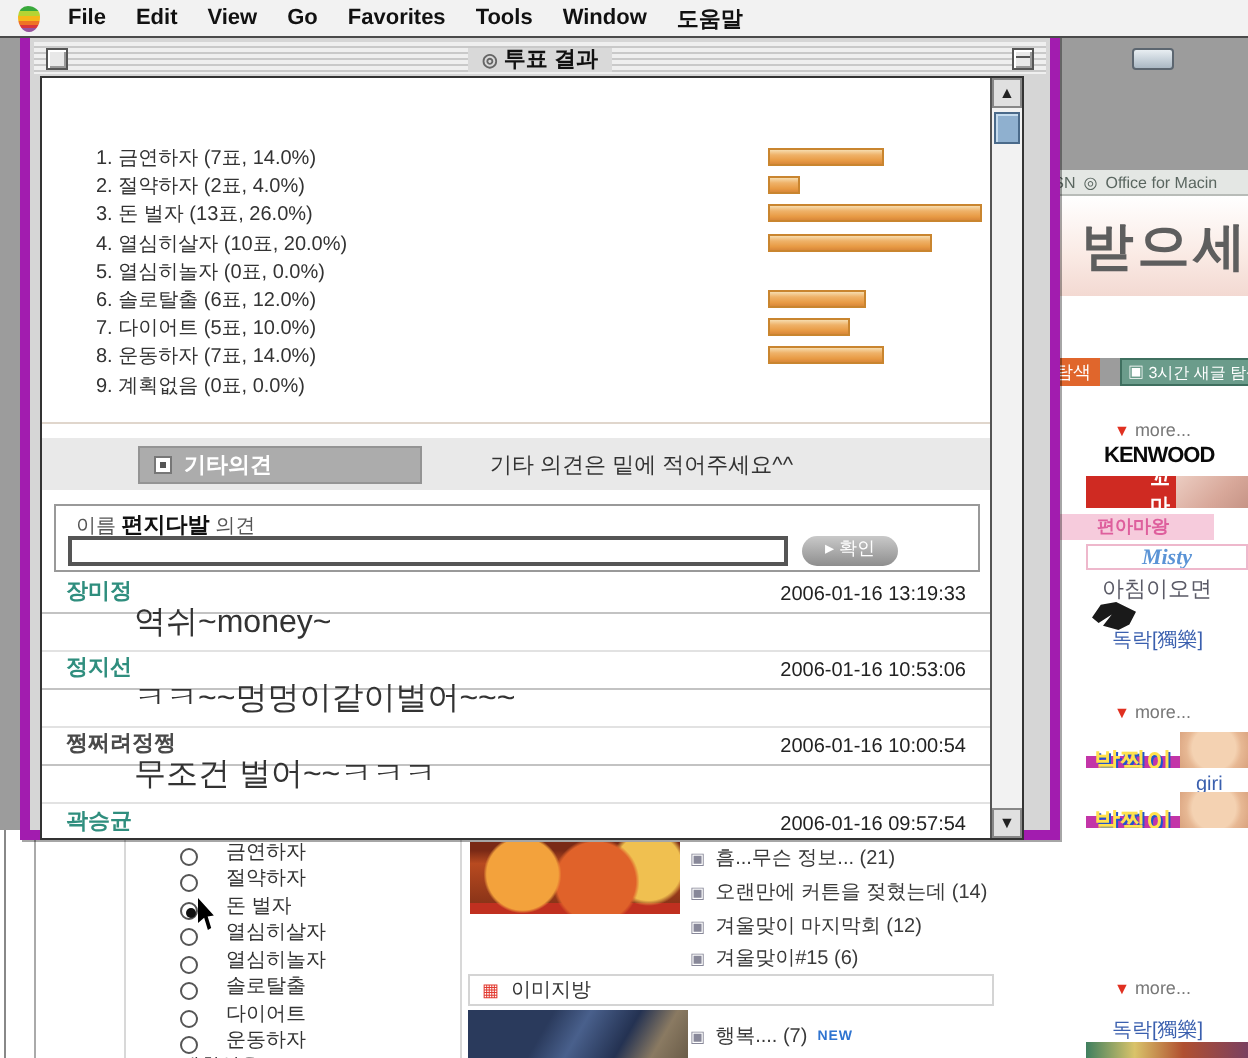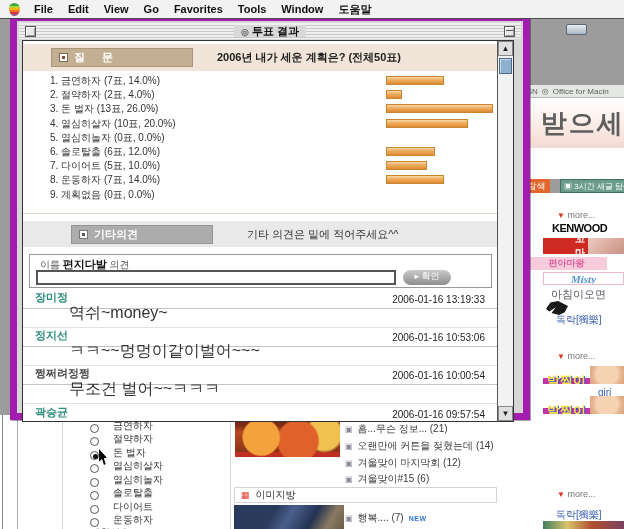--- a/index.html
+++ b/index.html
@@ -66,21 +66,21 @@
   .denim { left:234px; top:505px; width:110px; height:24px;
      background:linear-gradient(120deg,#2a3a5c 0 35%, #49608c 50%, #243252 70%, #8a7a62 85%, #6a5c48); }
   .blink { position:absolute; left:345px; display:flex; align-items:center; gap:5px; font-size:10px; color:#3a3a3a; white-space:nowrap;}
   .blink .bx { font-size:8px; color:#889; }
   .imgroomband { left:234px; top:487px; width:263px; height:16px; border:1px solid #d4d4d4; background:#fff;
                  display:flex; align-items:center; gap:6px; padding-left:6px; font-size:10px; color:#333;}
   .imgroomband .ric { color:#e23a30; font-size:9px; }
   .newbadge { color:#2f74d0; font-size:7px; font-weight:bold; letter-spacing:0.5px; }
 
   
-  .win { left:10px; top:14px; width:520px; height:406px; background:#d6d6d6; border:7px solid #a21caf;
+  .win { left:10px; top:14px; width:520px; height:406px; background:#d6d6d6; border:5px solid #a21caf;
          box-shadow:1px 1px 0 rgba(0,0,0,0.35); z-index:20; }
   .titlebar { position:absolute; left:2px; top:2px; right:2px; height:16px;
       background:repeating-linear-gradient(180deg,#efefef 0 2px,#c9c9c9 2px 3px);
       display:flex; align-items:center; }
   .tbox { width:11px; height:11px; background:#e8e8e8; border:1px solid #555;
           box-shadow:inset 1px 1px 0 #fff, inset -1px -1px 0 #999; flex:none;}
   .closebox { margin-left:6px; }
   .zoombox { margin-right:6px; position:relative; }
   .zoombox::after { content:""; position:absolute; left:1px; top:3px; width:7px; height:1px; background:#555; }
   .titletext { flex:1; text-align:center; font-size:11px; font-weight:bold; color:#111; }
@@ -287,27 +287,20 @@
     <div class="titlebar">
       <div class="tbox closebox"></div>
       <div class="titletext">
         <span class="lab"><span class="cic">◎</span> <span>투표 결과</span></span>
       </div>
       <div class="tbox zoombox"></div>
     </div>
 
     <div class="wincontent">
 
-      <div class="qband">
-        <div class="labelbox tan">
-          <span class="lic"></span>
-          <span class="ltxt" style="letter-spacing:7px;">질 문</span>
-        </div>
-        <div class="qtext">2006년 내가 세운 계획은? (전체50표)</div>
-      </div>
 
       <div class="polllist">
         <div class="pollrow">
             <span>1. 금연하자 (7표, 14.0%)</span>
             <div class="bar" style="width: 58px;"></div>
           </div>
         <div class="pollrow">
             <span>2. 절약하자 (2표, 4.0%)</span>
             <div class="bar" style="width: 16px;"></div>
           </div>

